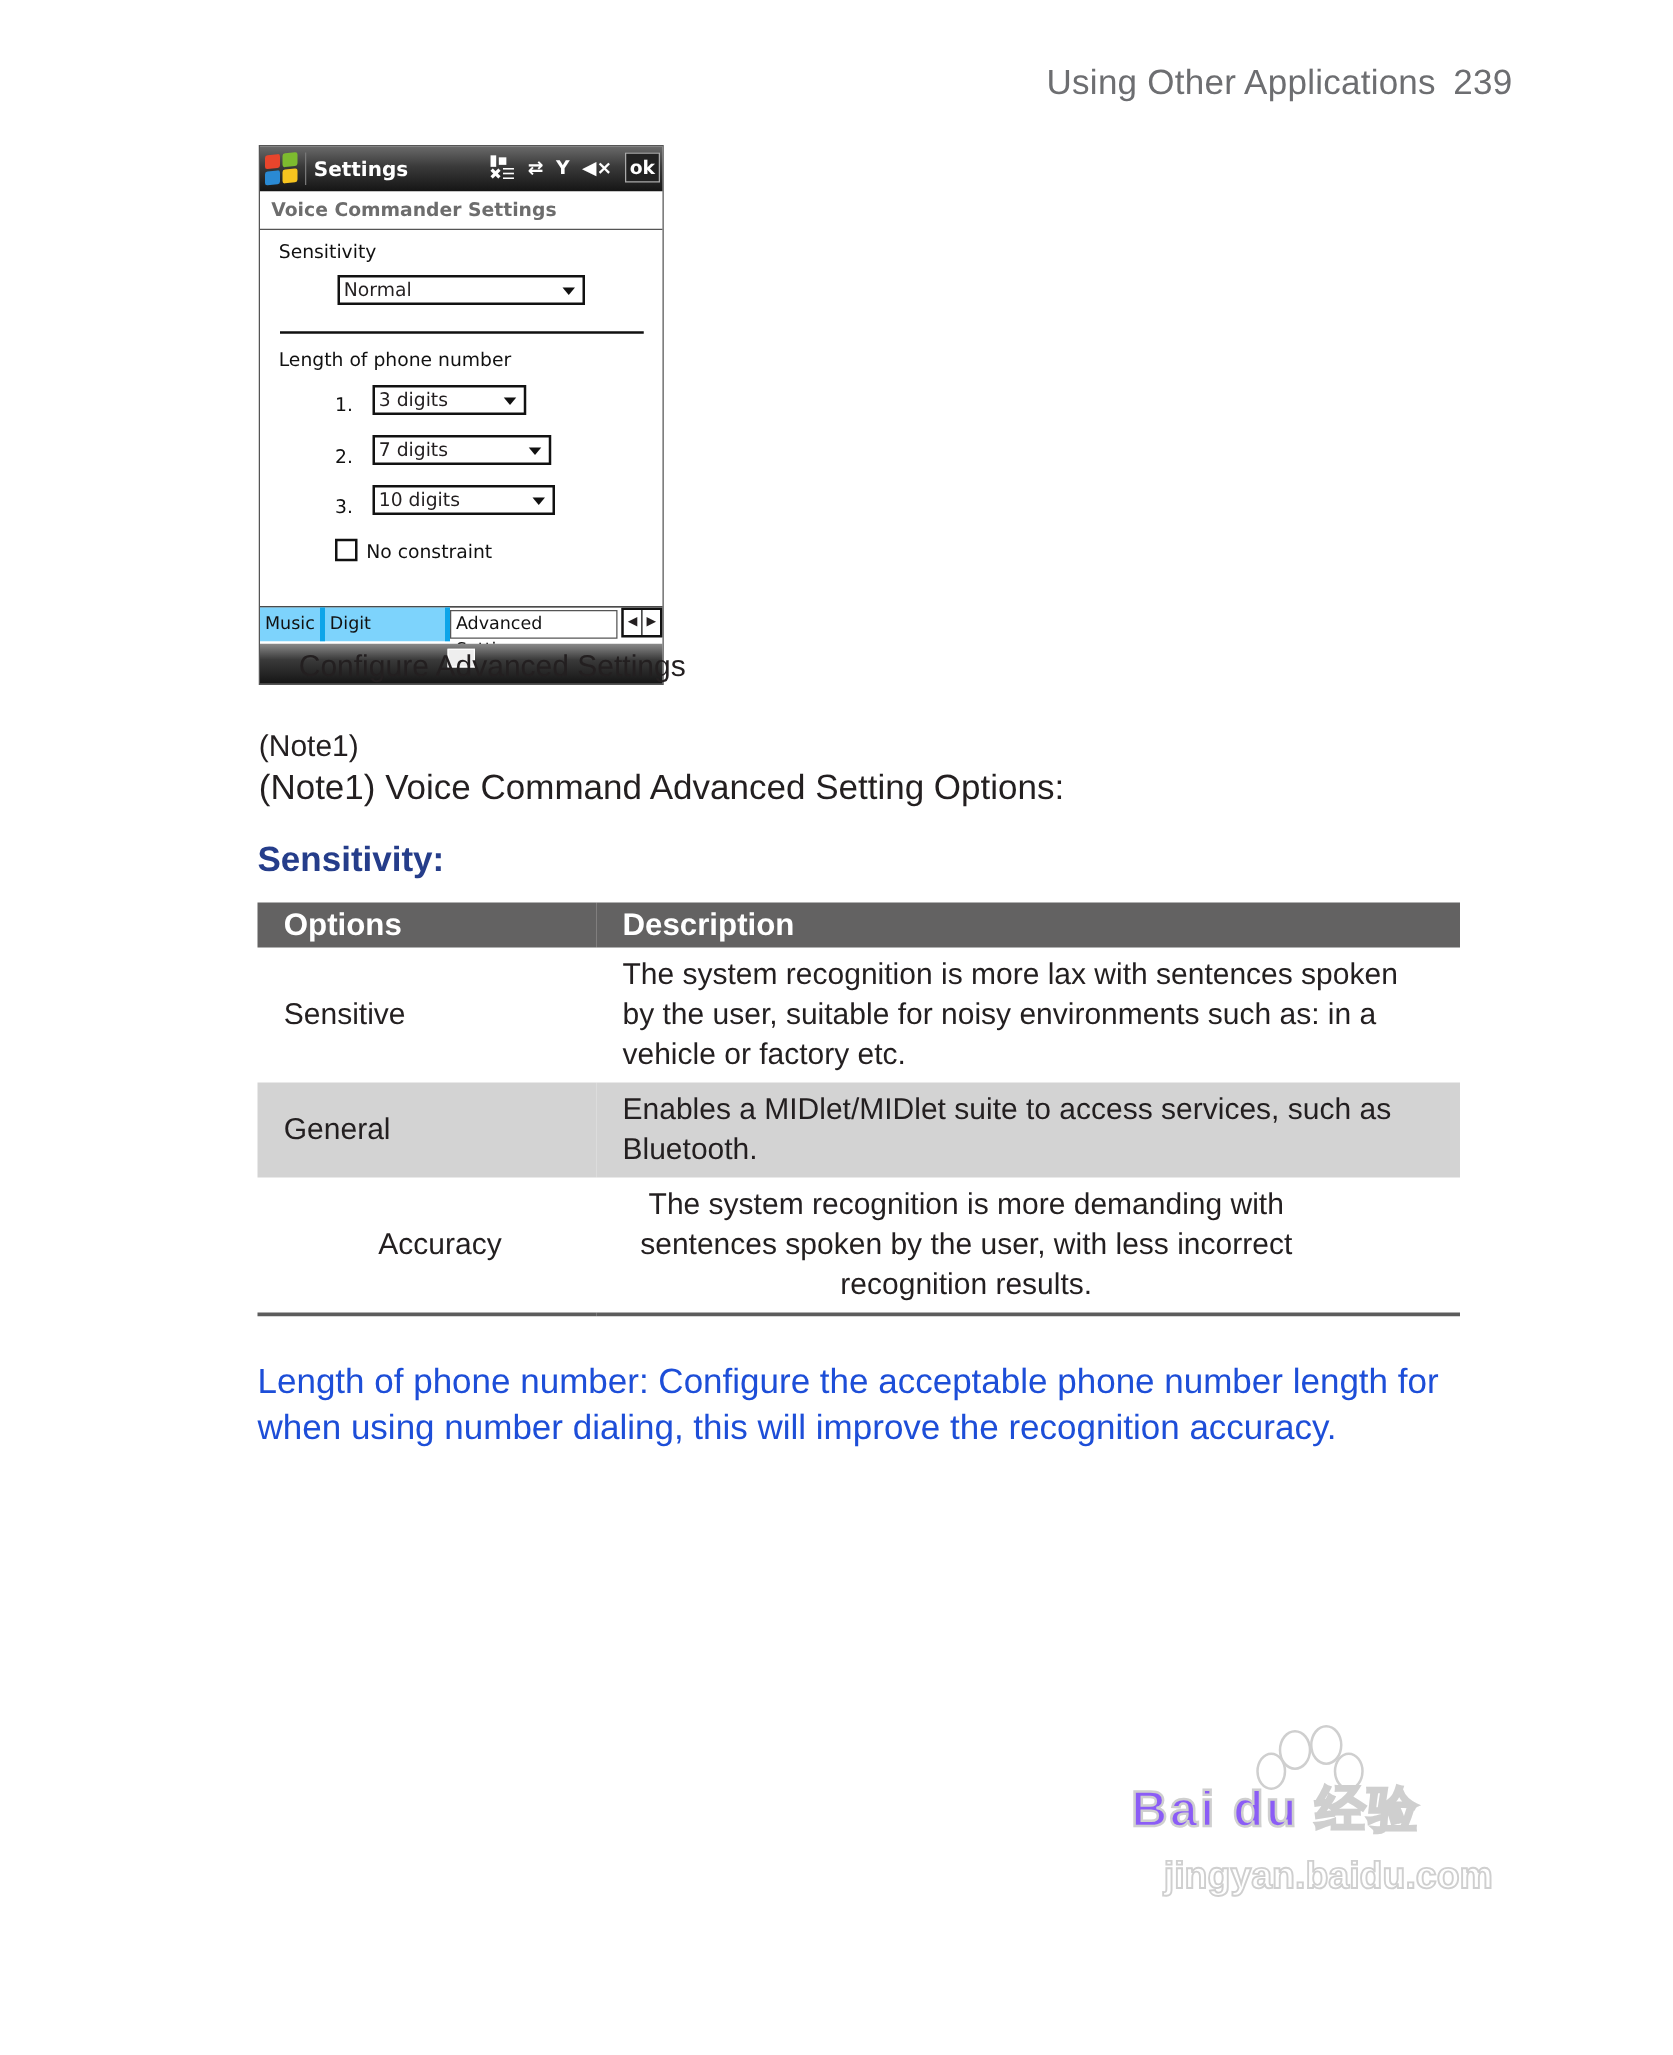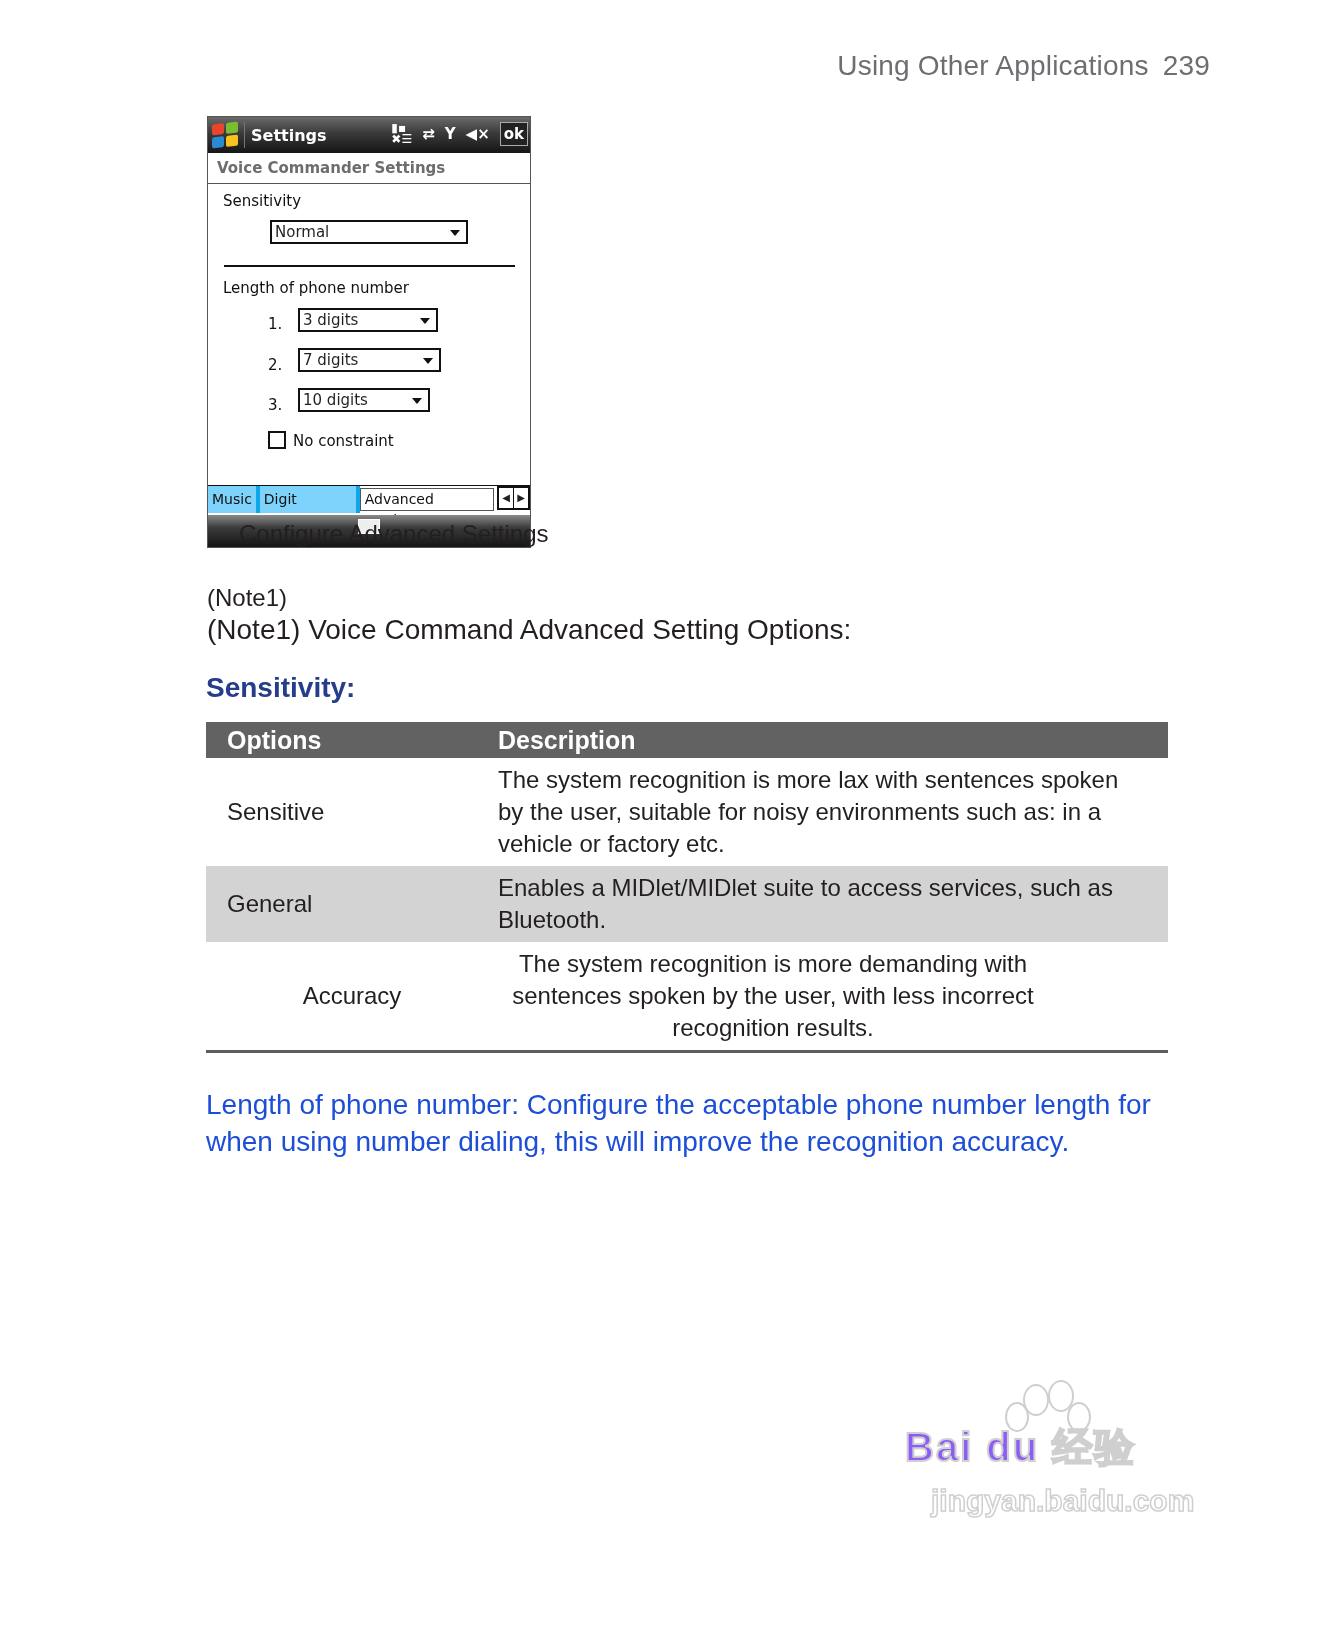--- a/index.html
+++ b/index.html
@@ -79,29 +79,29 @@
 
   <span class="label" style="left:15px;top:75px;">Sensitivity</span>
   <div class="dd" style="left:62px;top:103px;width:198px;">
     <span>Normal</span><span class="arr"></span>
   </div>
   <div class="divline"></div>
 
   <span class="label" style="left:15px;top:162px;">Length of phone number</span>
 
   <span class="num" style="left:60px;top:198px;">1.</span>
-  <div class="dd" style="left:90px;top:191px;width:140px;">
+  <div class="dd" style="left:90px;top:191px;width:123px;">
     <span>3 digits</span><span class="arr"></span>
   </div>
   <span class="num" style="left:60px;top:239px;">2.</span>
   <div class="dd" style="left:90px;top:231px;width:143px;">
     <span>7 digits</span><span class="arr"></span>
   </div>
   <span class="num" style="left:60px;top:279px;">3.</span>
-  <div class="dd" style="left:90px;top:271px;width:132px;">
+  <div class="dd" style="left:90px;top:271px;width:146px;">
     <span>10 digits</span><span class="arr"></span>
   </div>
 
   <div class="chk"></div>
   <span class="label" style="left:85px;top:315px;">No constraint</span>
 
   <div class="tabs">
     <div class="tab">Music</div>
     <div class="tab">Digit Training</div>
     <div class="tab active">Advanced Settings</div>

